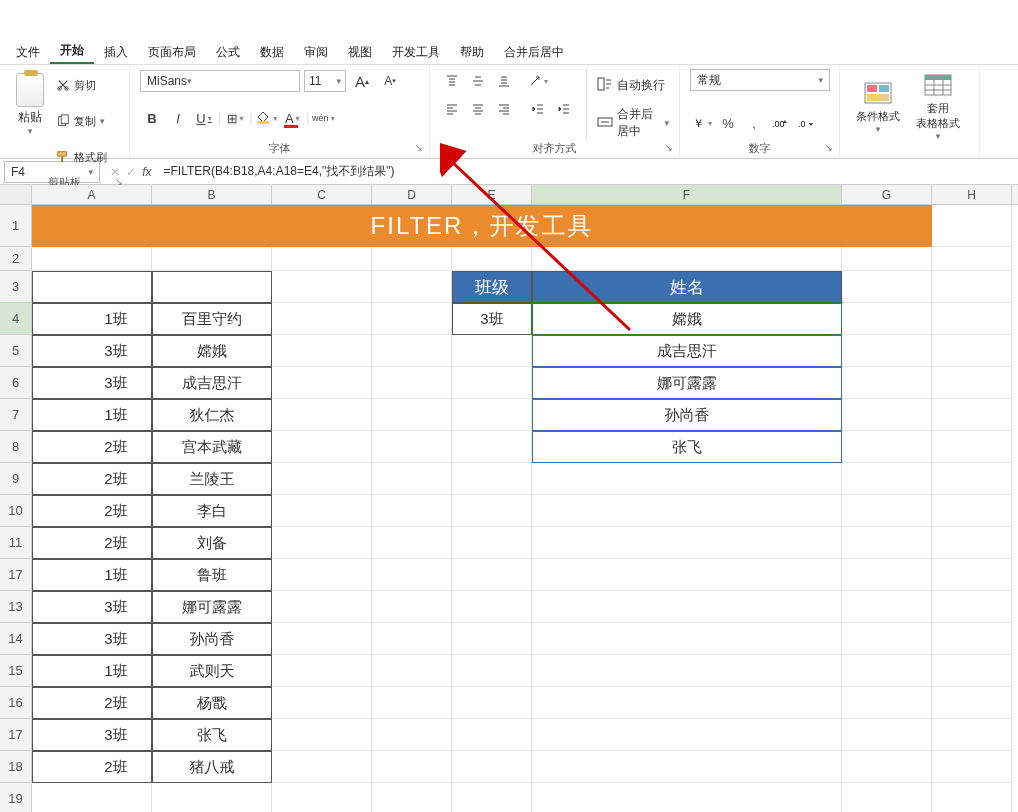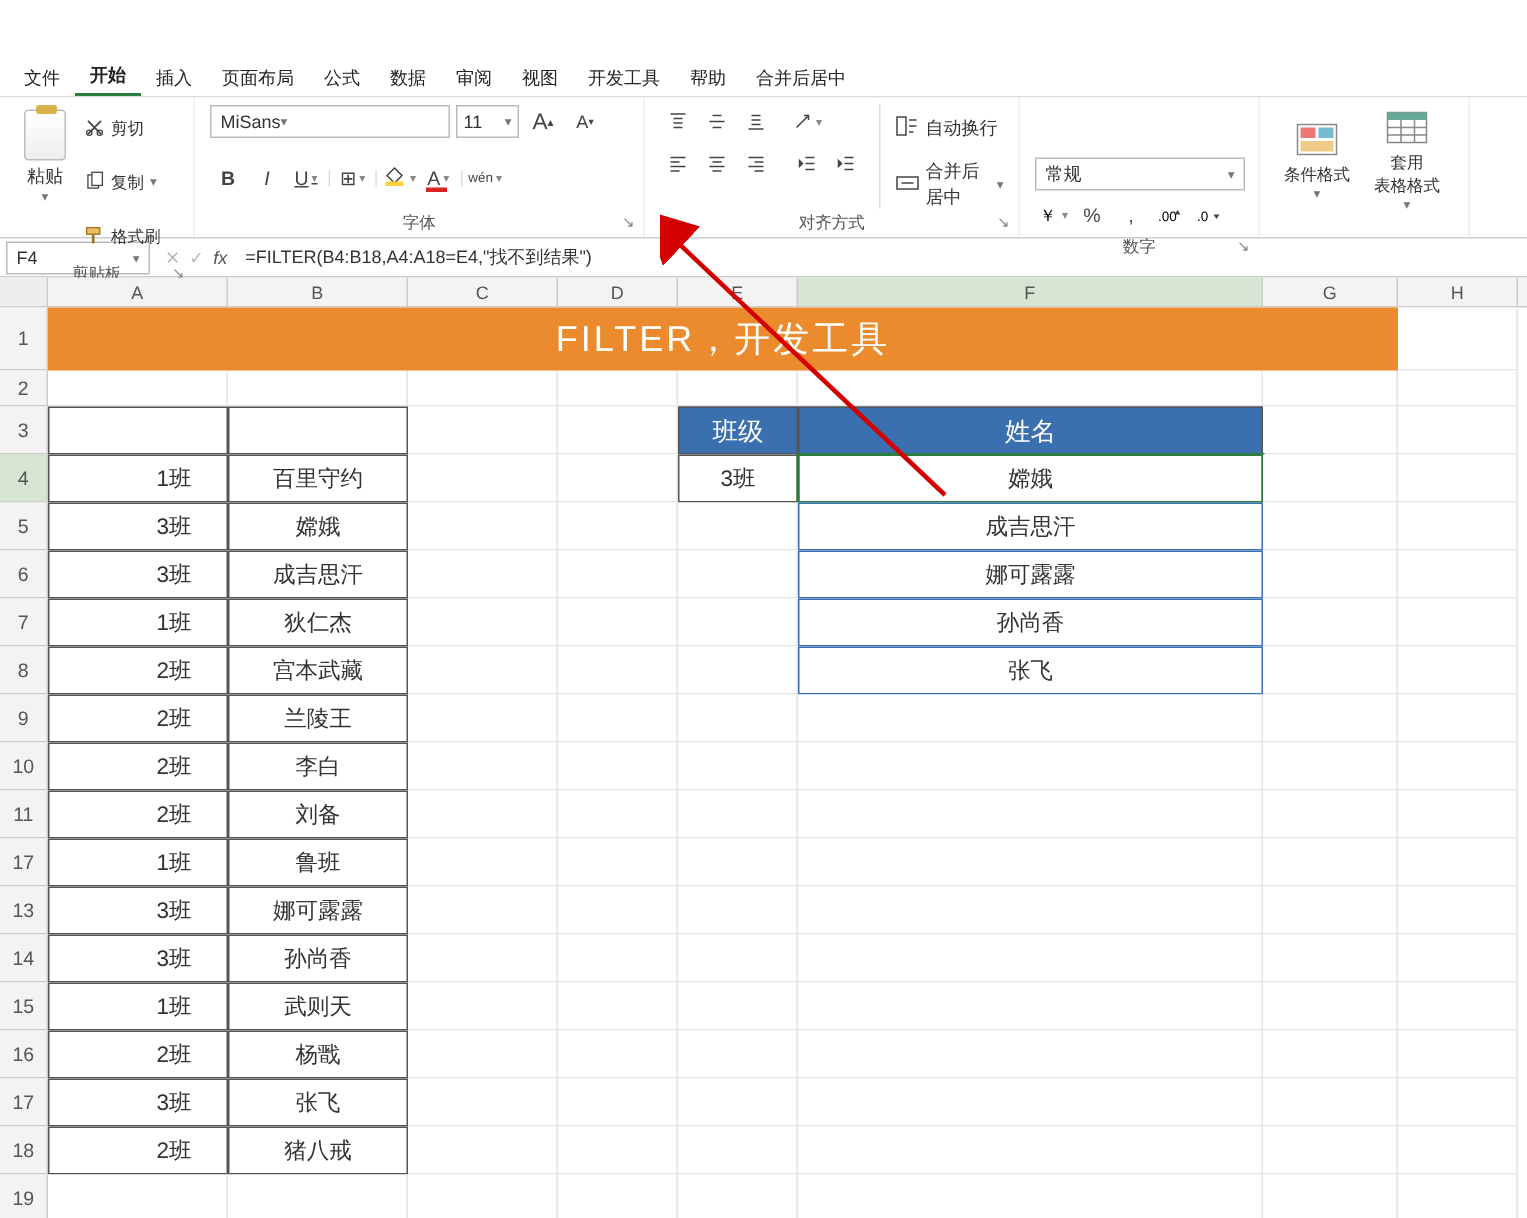--- a/index.html
+++ b/index.html
@@ -27,21 +27,21 @@
   .font-group-top { display: flex; align-items: center; gap: 4px; }
   .font-name { width: 160px; height: 22px; border: 1px solid #bbb; padding: 0 6px; display: flex; align-items: center; background: #fff; }
   .font-size { width: 42px; height: 22px; border: 1px solid #bbb; display: flex; align-items: center; justify-content: space-between; padding: 0 4px; }
   .sq { width: 24px; height: 24px; display: inline-flex; align-items: center; justify-content: center; border: 1px solid transparent; border-radius: 2px; font-size: 13px; color:#444; }
   .sq .dd { font-size:8px; margin-left:2px; color:#888; }
   .font-group-mid { display: flex; align-items: center; gap: 2px; margin-top: 4px; }
 
   .align-group { display: flex; flex-direction: column; gap: 4px;}
   .align-row { display: flex; gap: 2px; align-items: center;}
 
-  .number-group { display:flex; flex-direction:column; gap:4px;margin-top:36px; }
+  .number-group { display:flex; flex-direction:column; gap:20px; }
   .num-format { width: 140px; height: 22px; border:1px solid #bbb; display:flex; align-items:center; justify-content:space-between; padding:0 6px;}
 
   .style-big { display:flex; flex-direction:column; align-items:center; justify-content:center; padding: 2px 6px;}
   .style-icon { width: 30px; height: 28px; margin-bottom: 2px;}
 
   
   .formula-bar { display: flex; align-items: center; height: 26px; border-bottom: 1px solid #ccc; }
   .name-box { width: 96px; height: 22px; border: 1px solid #bbb; margin: 0 4px; display: flex; align-items: center; justify-content: space-between; padding: 0 6px; background:#fff;}
   .fx-controls { display: flex; align-items: center; gap: 6px; padding: 0 6px; color:#999;}
   .fx-controls .fx { font-style: italic; color:#555; }

